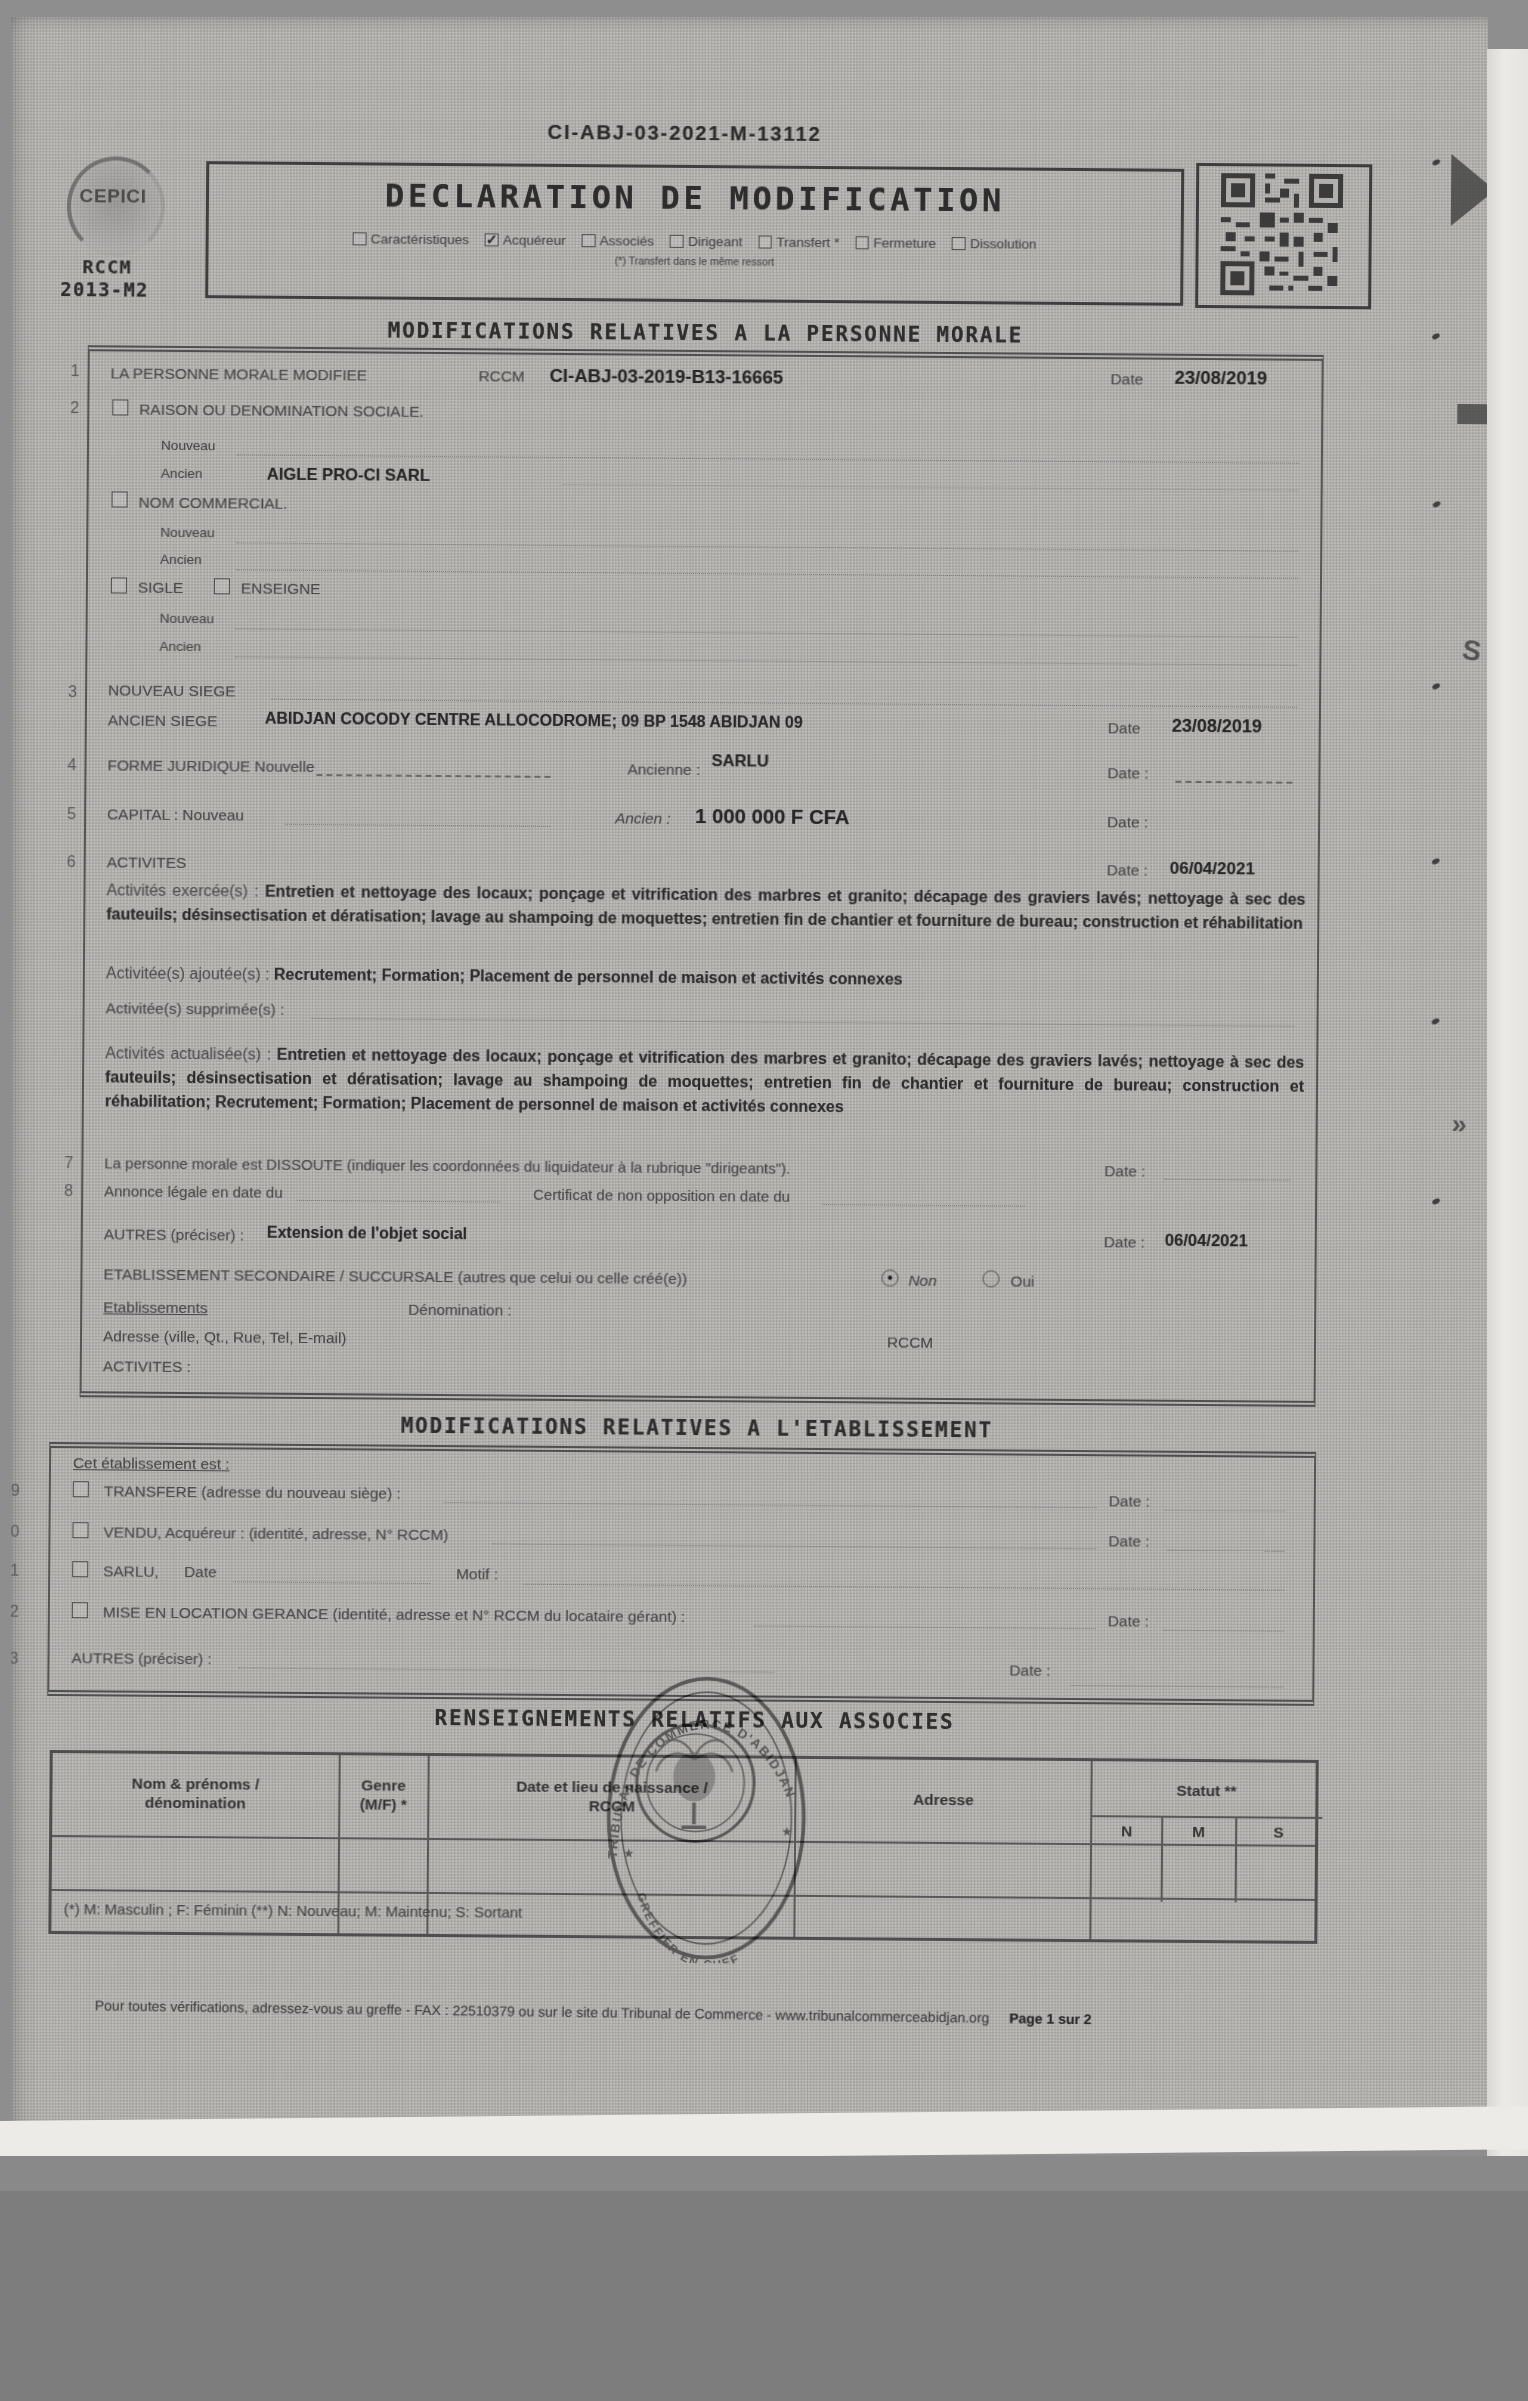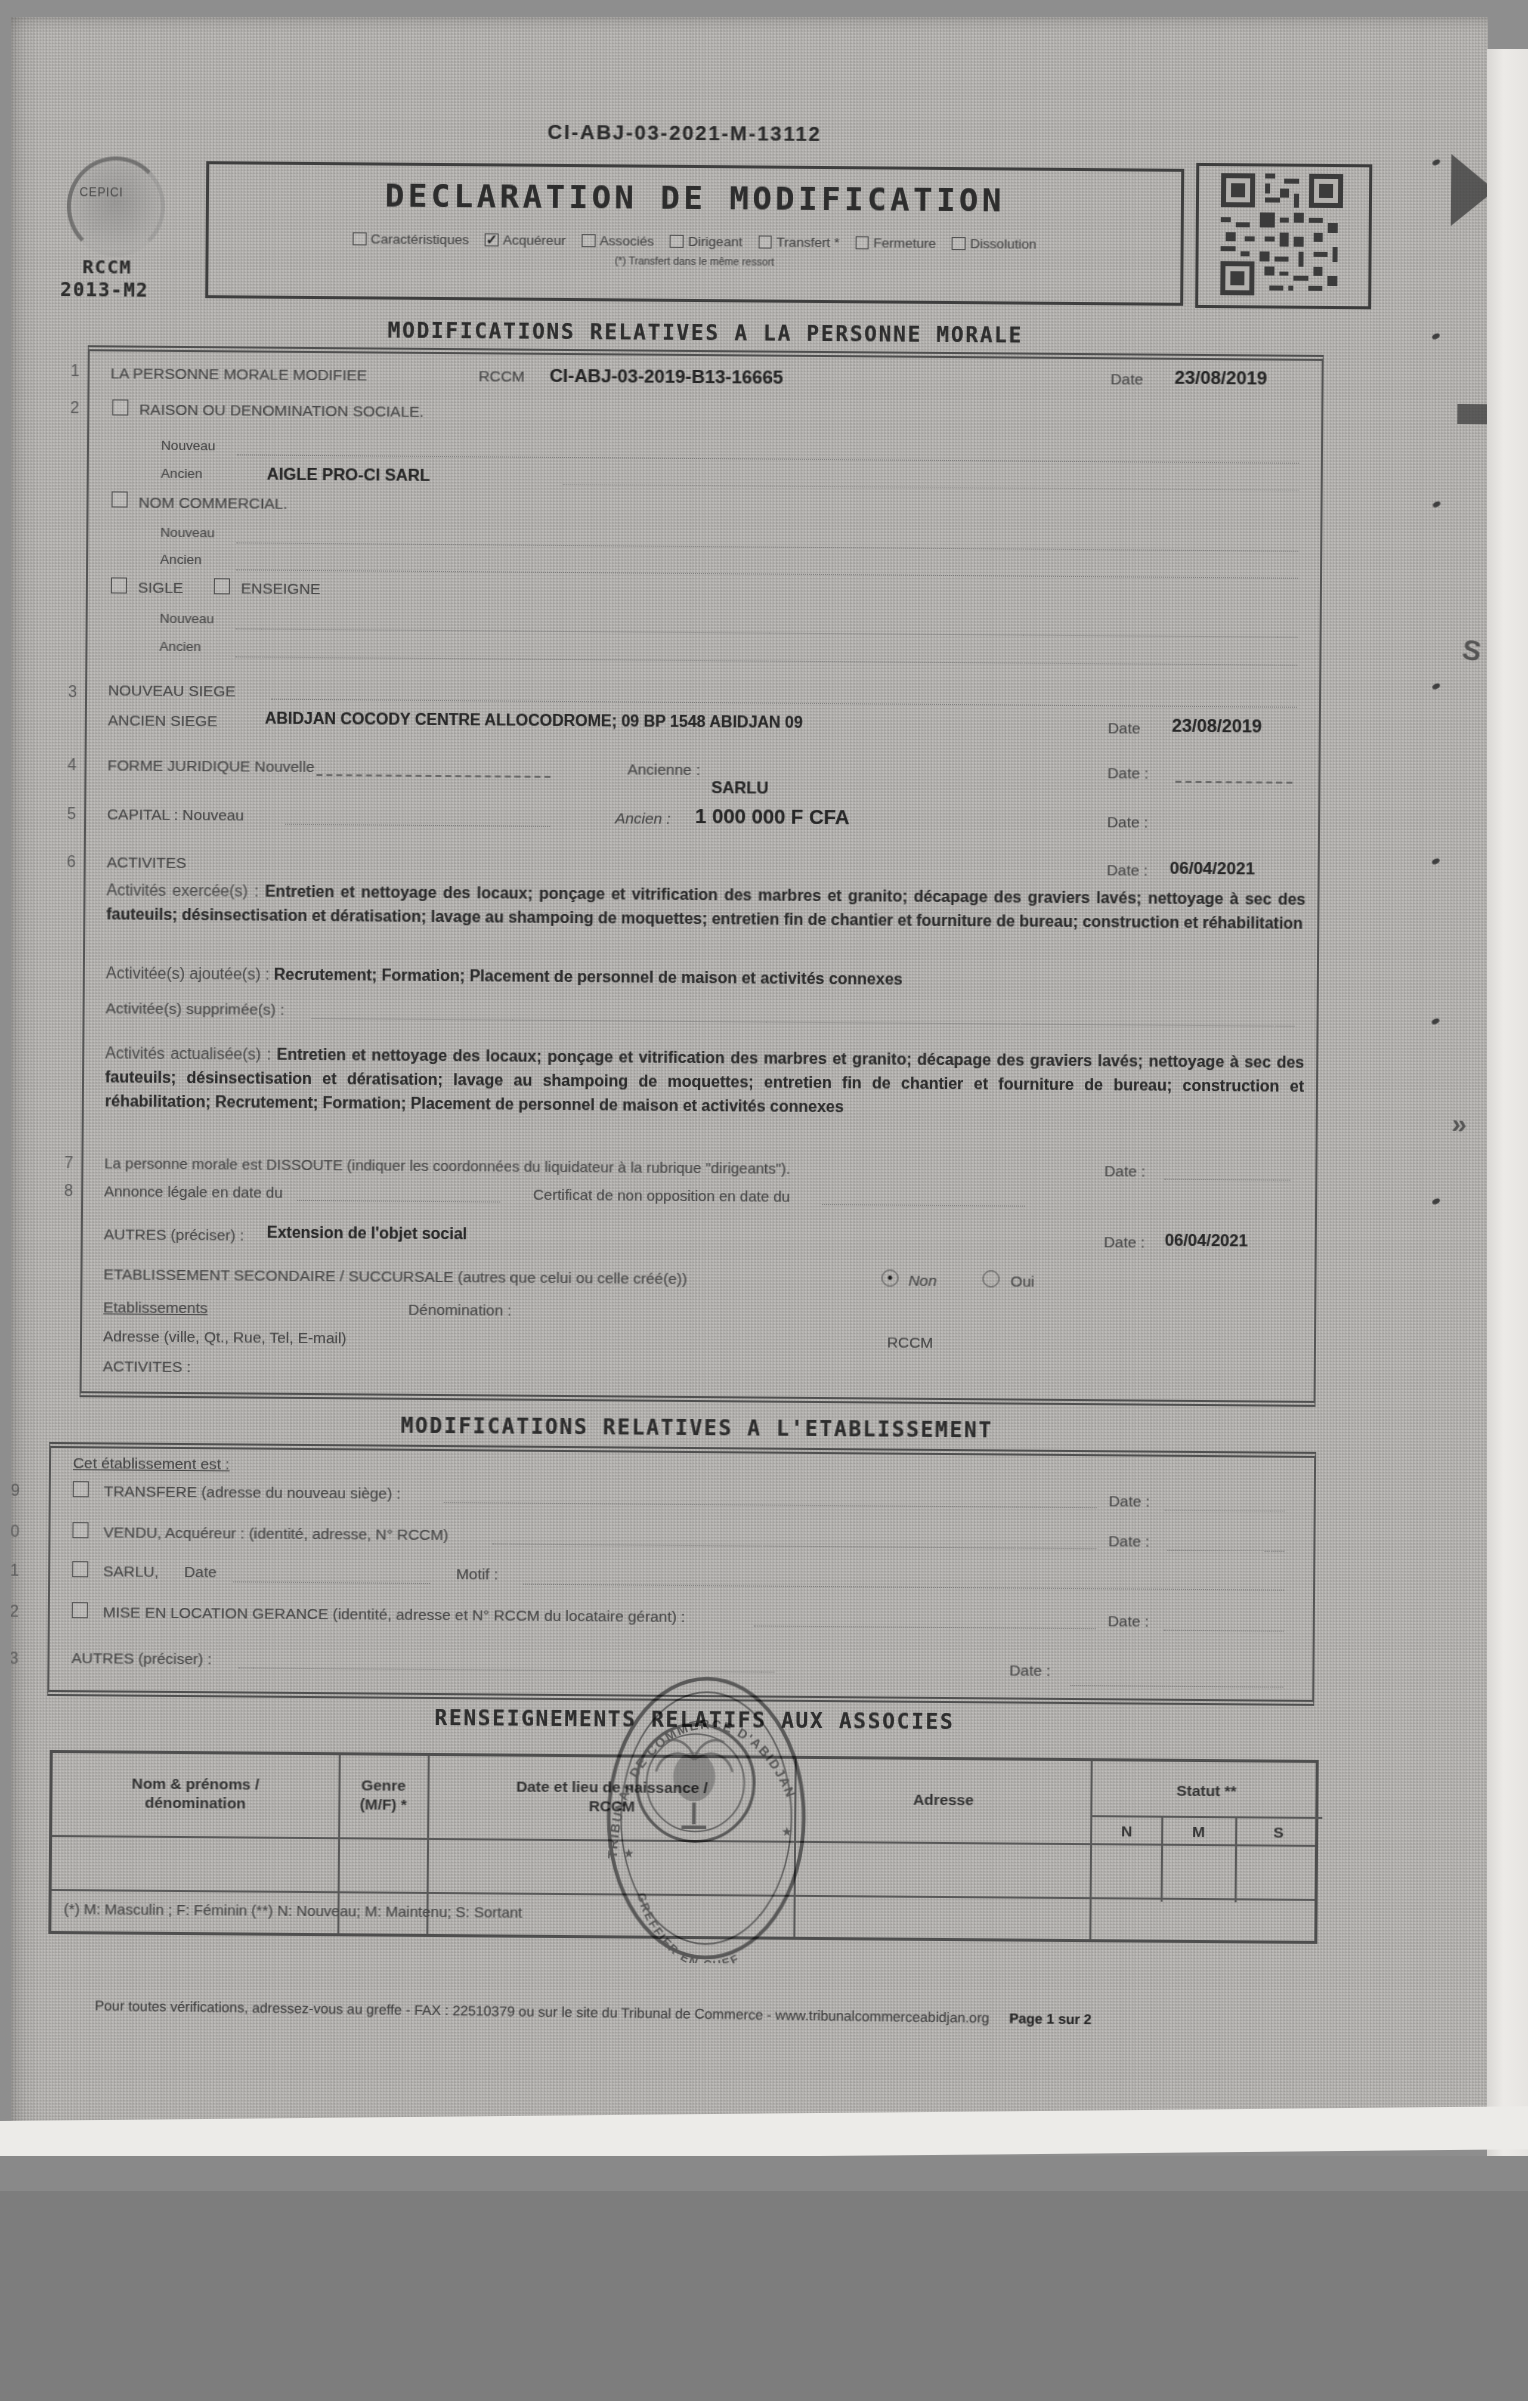--- a/index.html
+++ b/index.html
@@ -40,21 +40,21 @@
 
 <div id="canvas">
   <div id="paper">
     <div id="content">
 
       <div class="abs" style="left:537px;top:100px;font-size:20.3px;font-weight:700;letter-spacing:1.8px;color:#2c2c2c;text-shadow:0 0 0.6px rgba(0,0,0,.4);">CI-ABJ-03-2021-M-13112</div>
 
       <div class="abs" style="left:57px;top:139px;width:90px;height:92px;border-radius:50%;
                   border:4.3px solid rgba(70,70,70,.55);border-bottom-color:transparent;border-right-color:rgba(120,120,120,.25);
                   background:radial-gradient(circle at 50% 45%, rgba(120,120,120,.45), rgba(150,150,150,.15) 70%);">
-        <div class="abs" style="left:8.6px;top:25px;font-size:12px;font-weight:400;letter-spacing:0.6px;color:#3c3c3c;opacity:.85;text-align:center;">CEPICI</div>
+        <div class="abs" style="left:8.6px;top:25px;font-size:19px;font-weight:700;letter-spacing:0.6px;color:#3c3c3c;opacity:.85;text-align:center;">CEPICI</div>
       </div>
       <div class="abs hdr" style="left:73px;top:239px;font-size:18.5px;letter-spacing:1.2px;">RCCM</div>
       <div class="abs hdr" style="left:51px;top:261px;font-size:19px;letter-spacing:1.2px;">2013-M2</div>
 
       <div class="abs" style="left:196px;top:143px;width:972px;height:131px;border:3.7px solid #3e3e3e;">
         <div class="hdr" style="text-align:center;margin-top:11px;font-size:32px;letter-spacing:3.7px;">DECLARATION DE MODIFICATION</div>
         <div style="display:flex;justify-content:center;gap:16px;margin-top:17px;align-items:center;">
           <span style="display:flex;align-items:center;gap:4.3px;">
             <span class="cb" style="width:11.7px;height:11.7px;line-height:10.5px;"></span>
             <span class="lbl sm">Caractéristiques</span>
@@ -187,21 +187,21 @@
       <span class="abs lbl" style="left:102px;top:664px;">NOUVEAU SIEGE</span>
       <div class="abs dl" style="left:265px;top:679px;width:1026px;"></div>
       <span class="abs lbl" style="left:102px;top:694px;">ANCIEN SIEGE</span>
       <span class="abs val" style="left:259px;top:691px;font-size:16px;">ABIDJAN COCODY CENTRE ALLOCODROME; 09 BP 1548 ABIDJAN 09</span>
       <span class="abs lbl" style="left:1102px;top:694px;">Date</span>
       <span class="abs val" style="left:1166px;top:690px;font-size:18px;">23/08/2019</span>
 
       <span class="abs lbl" style="left:102px;top:739px;">FORME JURIDIQUE Nouvelle</span>
       <div class="abs dsh" style="left:311px;top:754px;width:234px;"></div>
       <span class="abs lbl" style="left:622px;top:739px;">Ancienne :</span>
-      <span class="abs val" style="left:706px;top:756px;">SARLU</span>
+      <span class="abs val" style="left:706px;top:729px;">SARLU</span>
       <span class="abs lbl" style="left:1102px;top:739px;">Date :</span>
       <div class="abs dsh" style="left:1170px;top:754px;width:117px;"></div>
 
       <span class="abs lbl" style="left:102px;top:788px;">CAPITAL : Nouveau</span>
       <div class="abs dl" style="left:280px;top:804px;width:265px;"></div>
       <span class="abs lbl" style="left:610px;top:788px;font-style:italic;">Ancien :</span>
       <span class="abs val" style="left:690px;top:783px;font-size:20.3px;">1 000 000 F CFA</span>
       <span class="abs lbl" style="left:1102px;top:788px;">Date :</span>
 
       <span class="abs lbl" style="left:102px;top:836px;">ACTIVITES</span>

